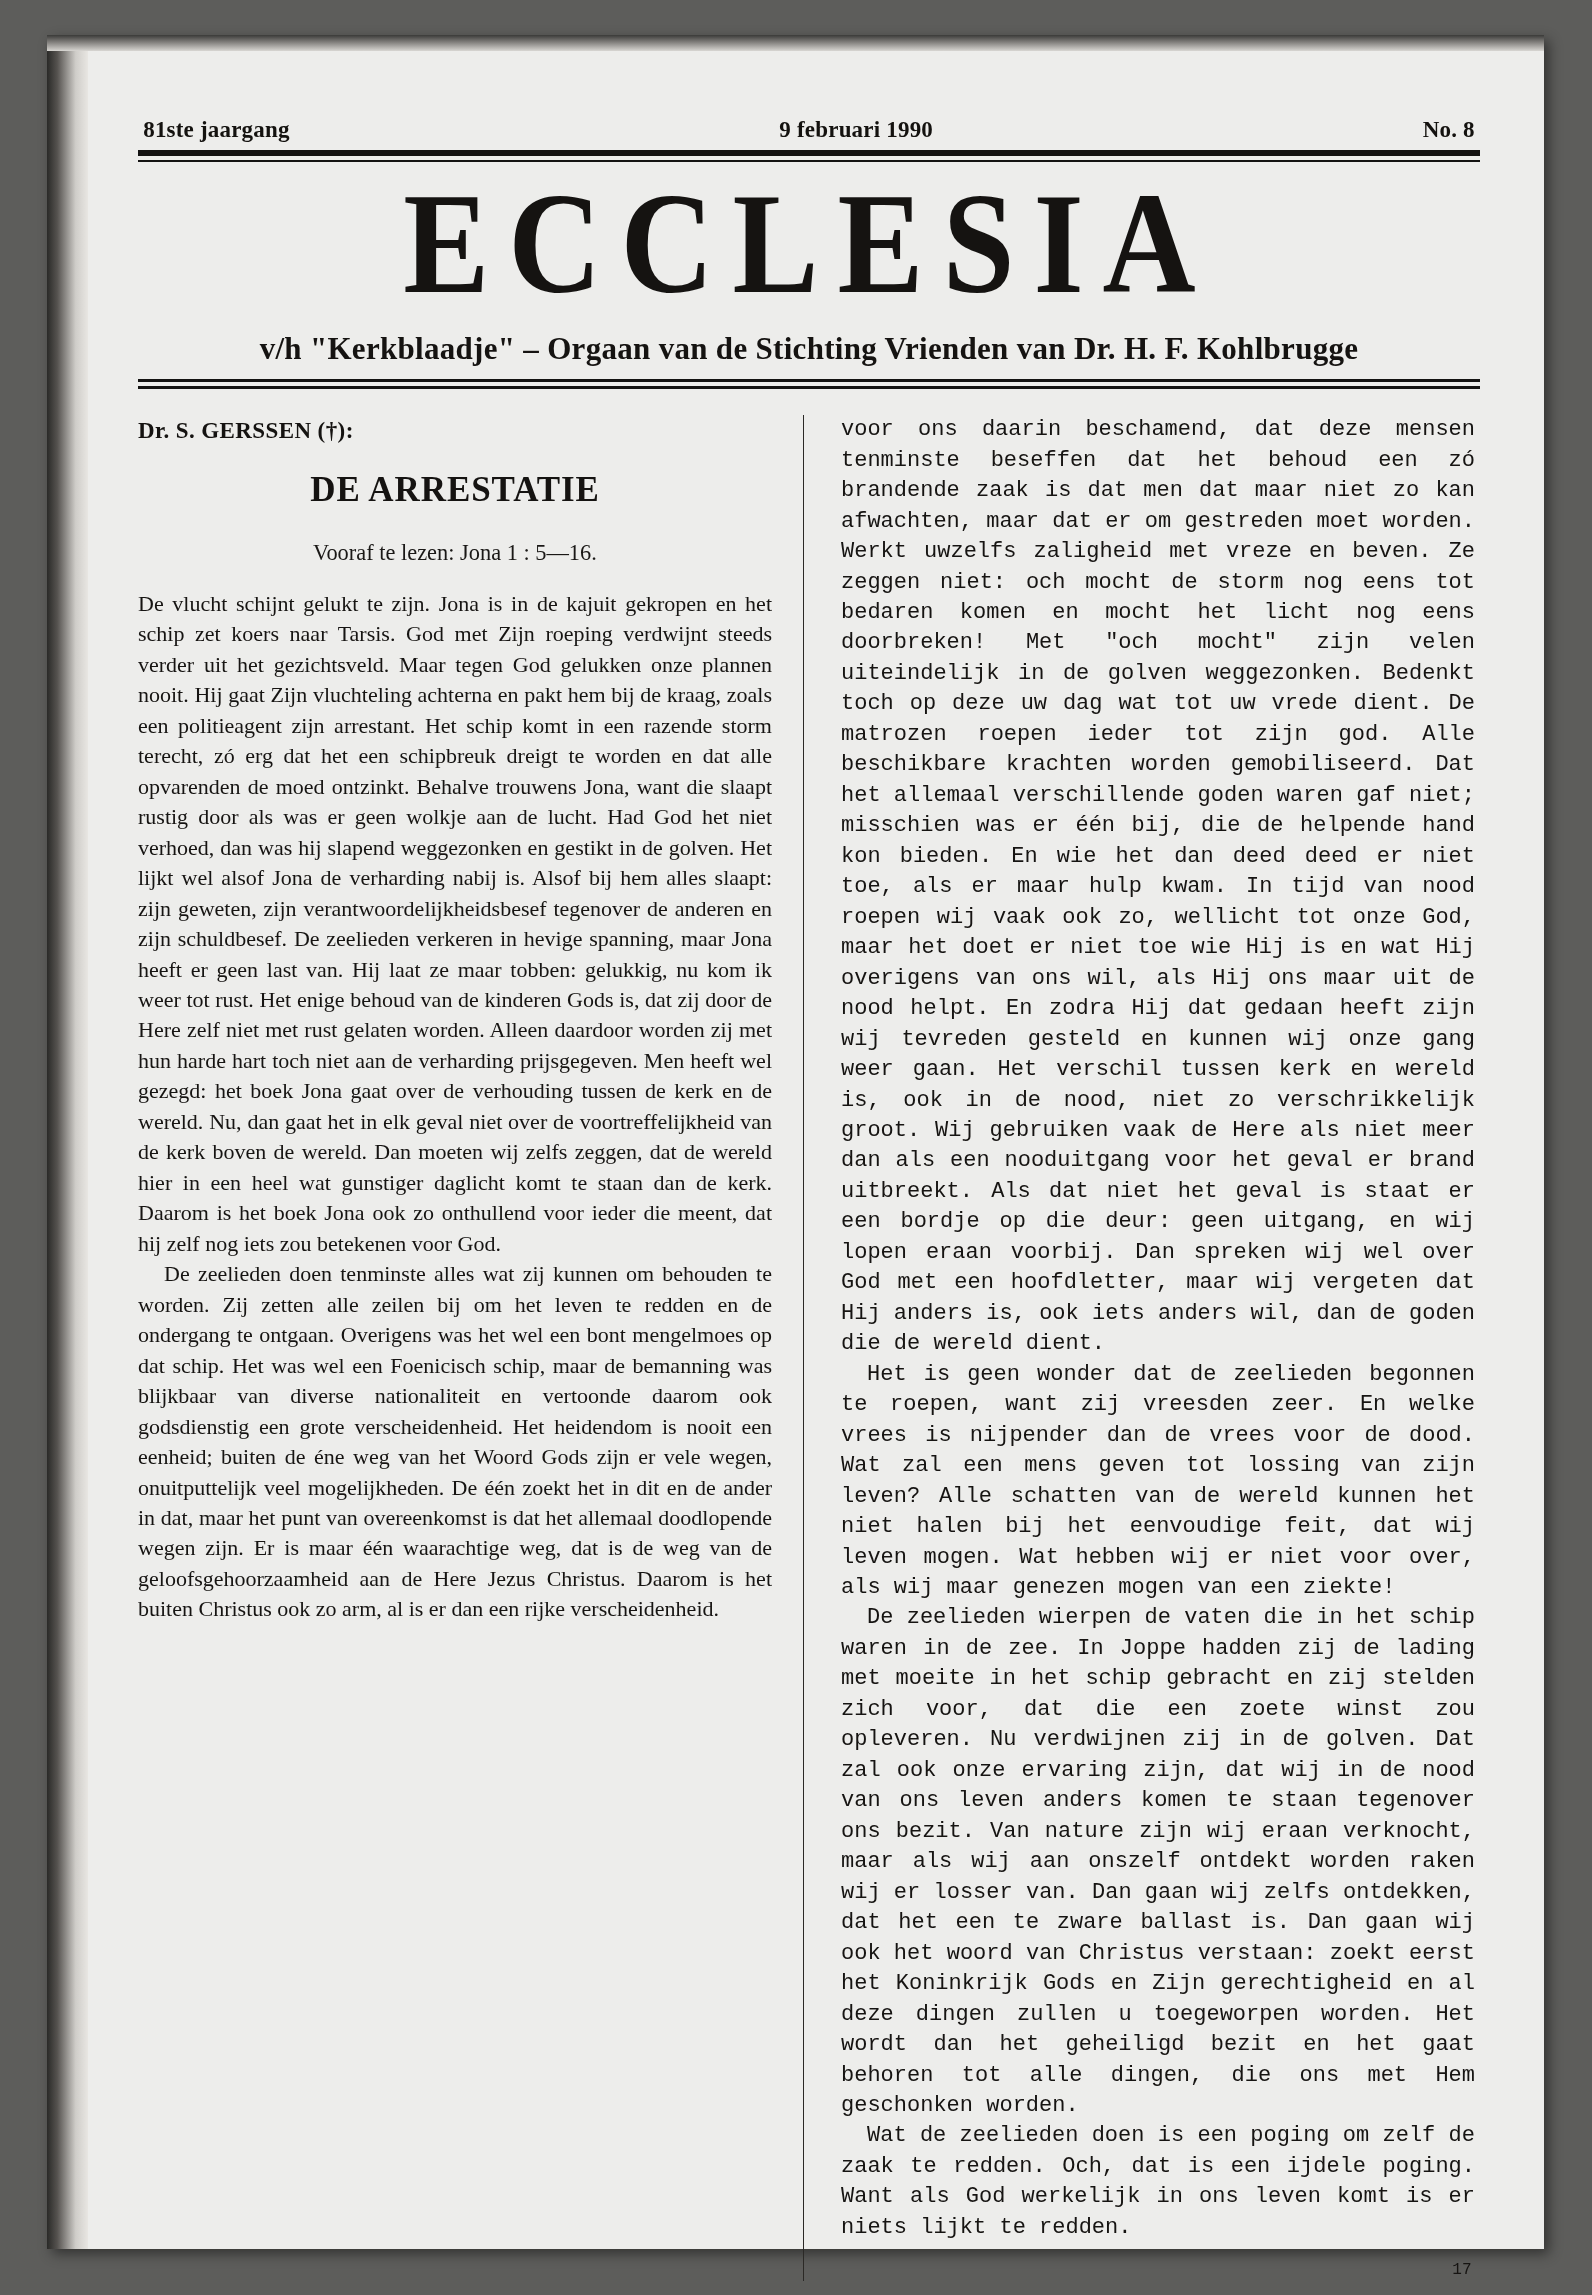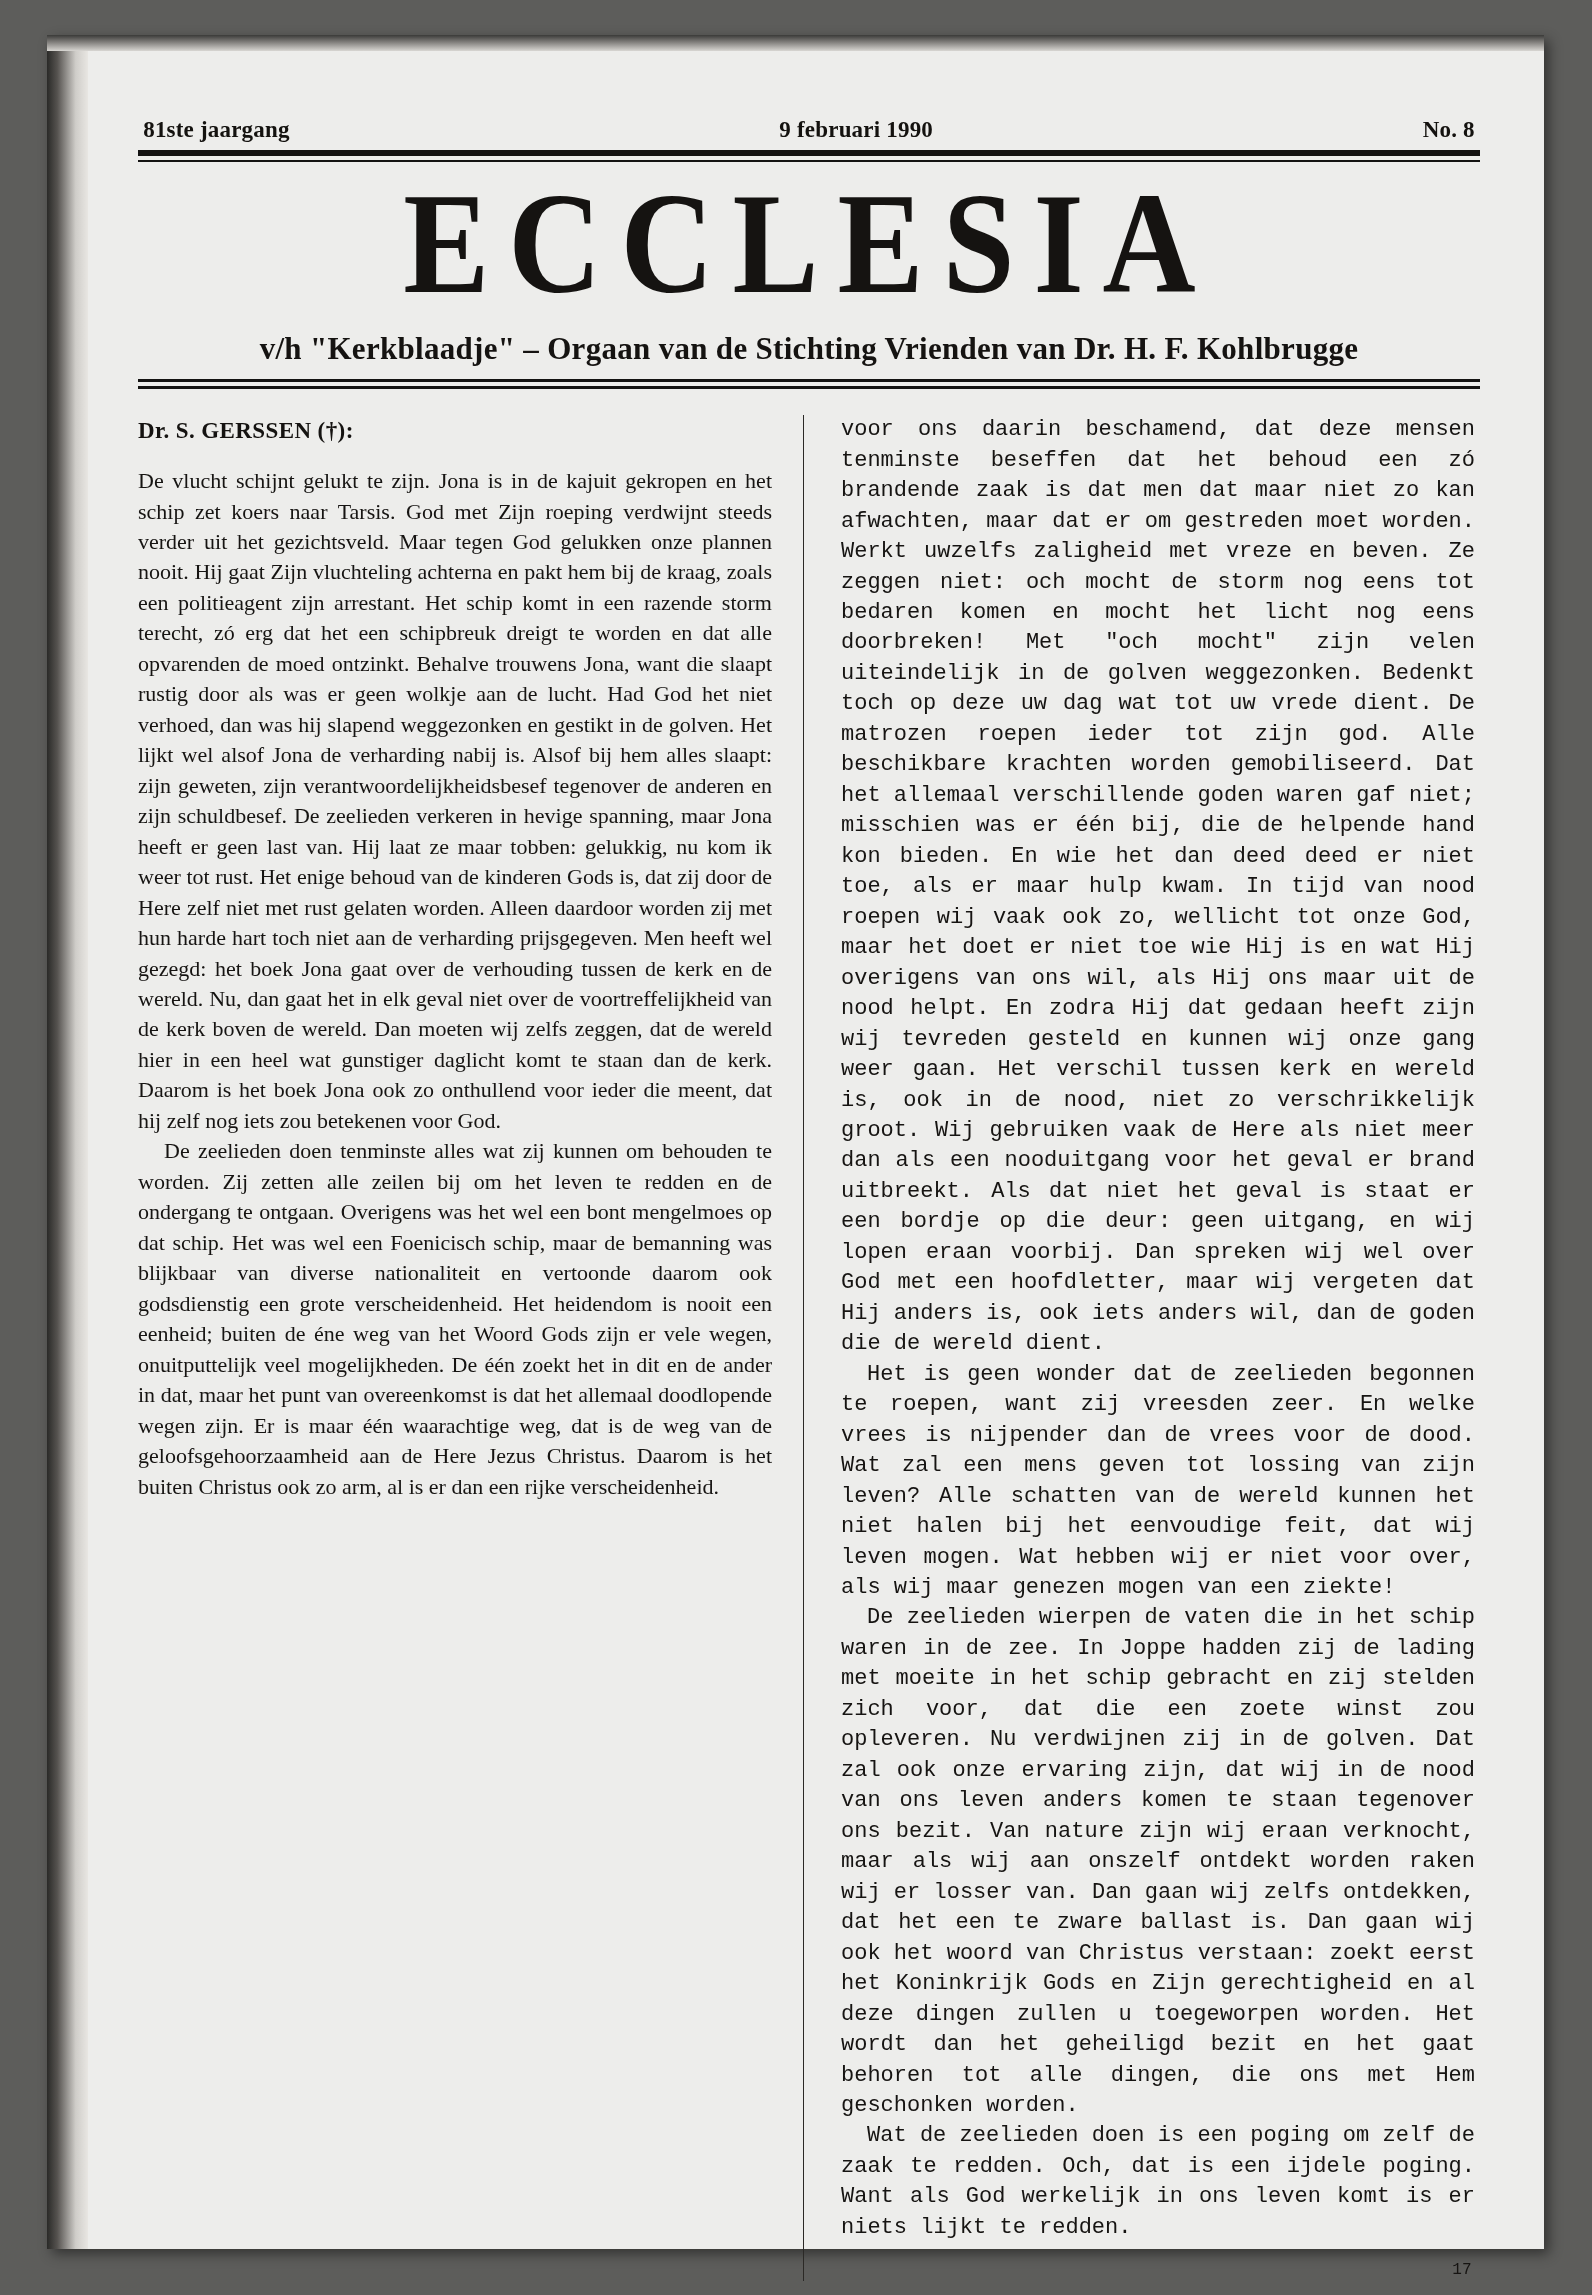--- a/index.html
+++ b/index.html
@@ -174,20 +174,22 @@
       <div class="title-big">ECCLESIA</div>
 
       <div class="subtitle">v/h "Kerkblaadje" – Orgaan van de Stichting Vrienden van Dr. H. F. Kohlbrugge</div>
 
       <div class="rule-double"></div>
 
       <div class="cols">
 
         <div class="col left">
           <div class="byline">Dr. S. GERSSEN (†):</div>
+          <div class="art-title">DE ARRESTATIE</div>
+          <div class="art-sub">Vooraf te lezen: Jona 1 : 5—16.</div>
 
           <p>De vlucht schijnt gelukt te zijn. Jona is in de kajuit gekropen en het schip zet koers naar Tarsis. God met Zijn roeping verdwijnt steeds verder uit het gezichtsveld. Maar tegen God gelukken onze plannen nooit. Hij gaat Zijn vluchteling achterna en pakt hem bij de kraag, zoals een politieagent zijn arrestant. Het schip komt in een razende storm terecht, zó erg dat het een schipbreuk dreigt te worden en dat alle opvarenden de moed ontzinkt. Behalve trouwens Jona, want die slaapt rustig door als was er geen wolkje aan de lucht. Had God het niet verhoed, dan was hij slapend weggezonken en gestikt in de golven. Het lijkt wel alsof Jona de verharding nabij is. Alsof bij hem alles slaapt: zijn geweten, zijn verantwoordelijkheidsbesef tegenover de anderen en zijn schuldbesef. De zeelieden verkeren in hevige spanning, maar Jona heeft er geen last van. Hij laat ze maar tobben: gelukkig, nu kom ik weer tot rust. Het enige behoud van de kinderen Gods is, dat zij door de Here zelf niet met rust gelaten worden. Alleen daardoor worden zij met hun harde hart toch niet aan de verharding prijsgegeven. Men heeft wel gezegd: het boek Jona gaat over de verhouding tussen de kerk en de wereld. Nu, dan gaat het in elk geval niet over de voortreffelijkheid van de kerk boven de wereld. Dan moeten wij zelfs zeggen, dat de wereld hier in een heel wat gunstiger daglicht komt te staan dan de kerk. Daarom is het boek Jona ook zo onthullend voor ieder die meent, dat hij zelf nog iets zou betekenen voor God.</p>
           <p class="indent">De zeelieden doen tenminste alles wat zij kunnen om behouden te worden. Zij zetten alle zeilen bij om het leven te redden en de ondergang te ontgaan. Overigens was het wel een bont mengelmoes op dat schip. Het was wel een Foenicisch schip, maar de bemanning was blijkbaar van diverse nationaliteit en vertoonde daarom ook godsdienstig een grote verscheidenheid. Het heidendom is nooit een eenheid; buiten de éne weg van het Woord Gods zijn er vele wegen, onuitputtelijk veel mogelijkheden. De één zoekt het in dit en de ander in dat, maar het punt van overeenkomst is dat het allemaal doodlopende wegen zijn. Er is maar één waarachtige weg, dat is de weg van de geloofsgehoorzaamheid aan de Here Jezus Christus. Daarom is het buiten Christus ook zo arm, al is er dan een rijke verscheidenheid.</p>
         </div>
 
         <div class="col right">
           <p>voor ons daarin beschamend, dat deze mensen tenminste beseffen dat het behoud een zó brandende zaak is dat men dat maar niet zo kan afwachten, maar dat er om gestreden moet worden. Werkt uwzelfs zaligheid met vreze en beven. Ze zeggen niet: och mocht de storm nog eens tot bedaren komen en mocht het licht nog eens doorbreken! Met "och mocht" zijn velen uiteindelijk in de golven weggezonken. Bedenkt toch op deze uw dag wat tot uw vrede dient. De matrozen roepen ieder tot zijn god. Alle beschikbare krachten worden gemobiliseerd. Dat het allemaal verschillende goden waren gaf niet; misschien was er één bij, die de helpende hand kon bieden. En wie het dan deed deed er niet toe, als er maar hulp kwam. In tijd van nood roepen wij vaak ook zo, wellicht tot onze God, maar het doet er niet toe wie Hij is en wat Hij overigens van ons wil, als Hij ons maar uit de nood helpt. En zodra Hij dat gedaan heeft zijn wij tevreden gesteld en kunnen wij onze gang weer gaan. Het verschil tussen kerk en wereld is, ook in de nood, niet zo verschrikkelijk groot. Wij gebruiken vaak de Here als niet meer dan als een nooduitgang voor het geval er brand uitbreekt. Als dat niet het geval is staat er een bordje op die deur: geen uitgang, en wij lopen eraan voorbij. Dan spreken wij wel over God met een hoofdletter, maar wij vergeten dat Hij anders is, ook iets anders wil, dan de goden die de wereld dient.</p>
           <p class="indent">Het is geen wonder dat de zeelieden begonnen te roepen, want zij vreesden zeer. En welke vrees is nijpender dan de vrees voor de dood. Wat zal een mens geven tot lossing van zijn leven? Alle schatten van de wereld kunnen het niet halen bij het eenvoudige feit, dat wij leven mogen. Wat hebben wij er niet voor over, als wij maar genezen mogen van een ziekte!</p>
           <p class="indent">De zeelieden wierpen de vaten die in het schip waren in de zee. In Joppe hadden zij de lading met moeite in het schip gebracht en zij stelden zich voor, dat die een zoete winst zou opleveren. Nu verdwijnen zij in de golven. Dat zal ook onze ervaring zijn, dat wij in de nood van ons leven anders komen te staan tegenover ons bezit. Van nature zijn wij eraan verknocht, maar als wij aan onszelf ontdekt worden raken wij er losser van. Dan gaan wij zelfs ontdekken, dat het een te zware ballast is. Dan gaan wij ook het woord van Christus verstaan: zoekt eerst het Koninkrijk Gods en Zijn gerechtigheid en al deze dingen zullen u toegeworpen worden. Het wordt dan het geheiligd bezit en het gaat behoren tot alle dingen, die ons met Hem geschonken worden.</p>
           <p class="indent">Wat de zeelieden doen is een poging om zelf de zaak te redden. Och, dat is een ijdele poging. Want als God werkelijk in ons leven komt is er niets lijkt te redden.</p>

